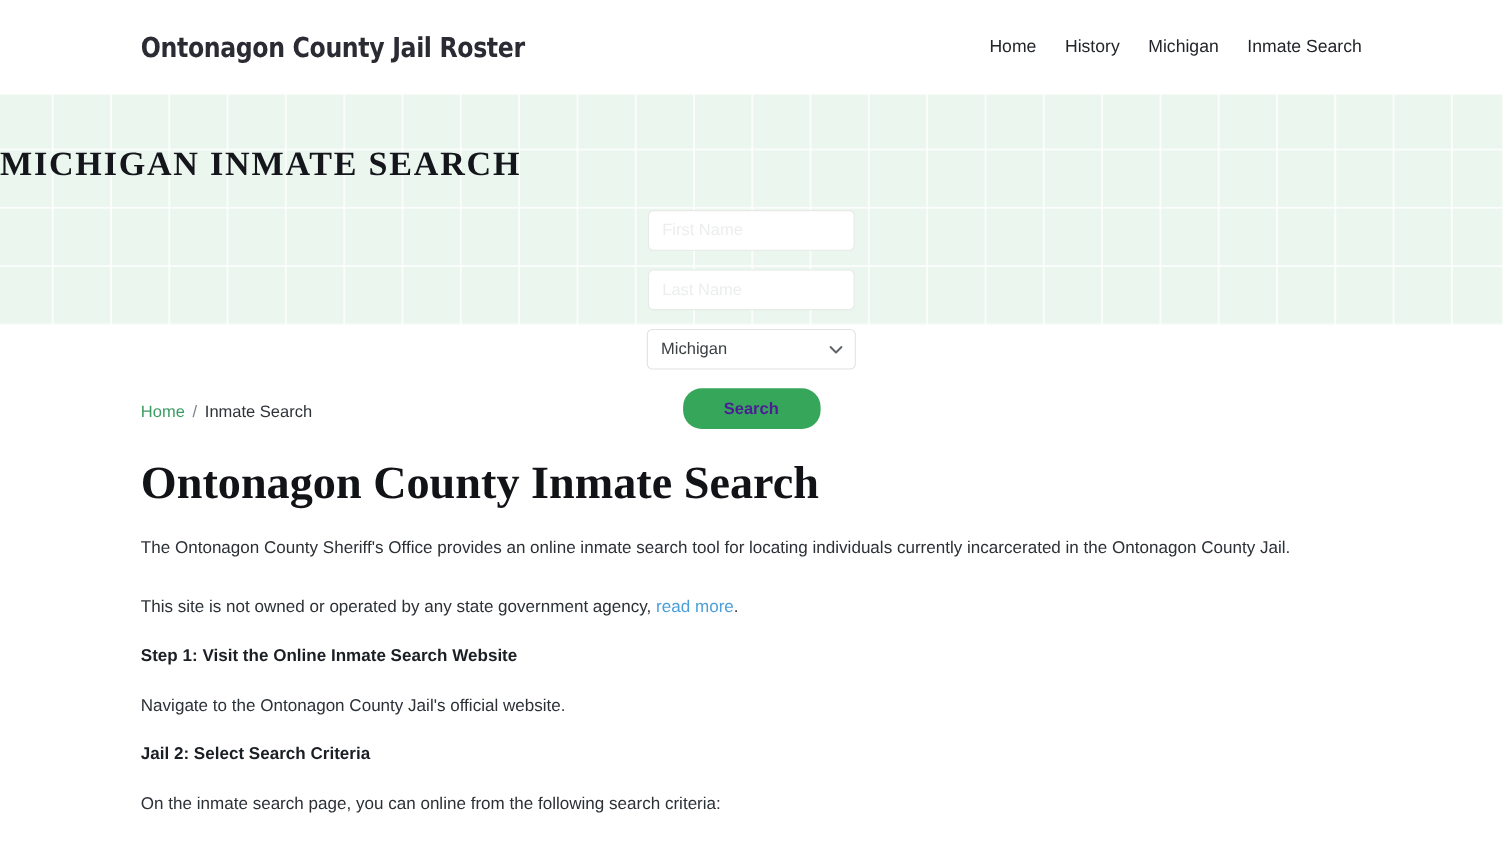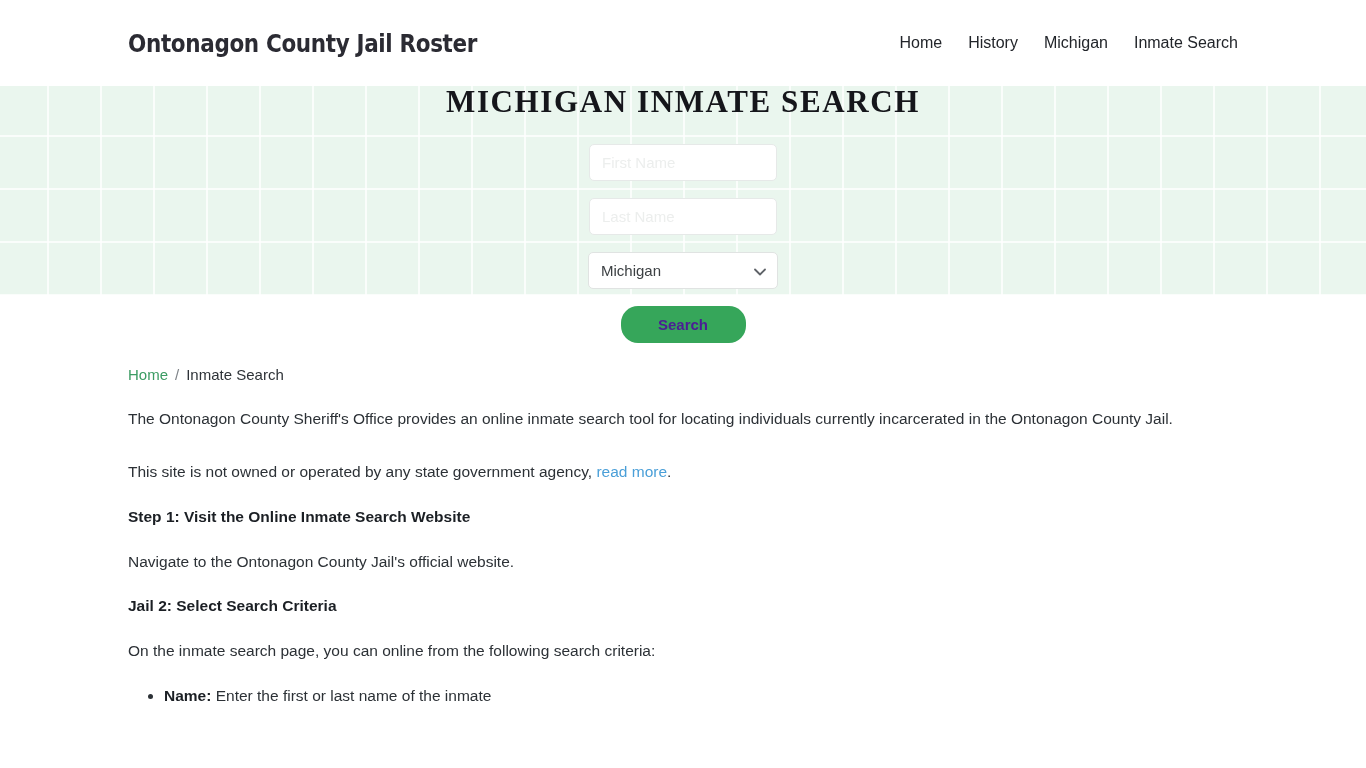--- a/index.html
+++ b/index.html
@@ -50,22 +50,22 @@
   .hero {
     height: 209px;
     background-color: #eaf6ee;
     background-image:
       linear-gradient(to right, rgba(255,255,255,0.75) 2px, transparent 2px),
       linear-gradient(to bottom, rgba(255,255,255,0.75) 2px, transparent 2px);
     background-size: 53px 53px;
     background-position: -6px -4px;
     display: flex;
     flex-direction: column;
-    align-items: center;
     justify-content: flex-start;
+    padding-top: 47px;
   }
   .hero-title {
     font-family: "Liberation Serif", "DejaVu Serif", serif;
     font-weight: bold;
     font-size: 31px;
     letter-spacing: 1.6px;
     color: #15161b;
     margin: 0;
     text-transform: uppercase;
     line-height: 1;
@@ -210,20 +210,21 @@
 </section>
 
 <main class="content">
 
   <div class="breadcrumb">
     <a href="#">Home</a>
     <span class="sep">/</span>
     <span>Inmate Search</span>
   </div>
 
+  <h2 class="page-title">Ontonagon County Inmate Search</h2>
 
   <p class="body-text tight">The Ontonagon County Sheriff's Office provides an online inmate search tool for locating individuals currently incarcerated in the Ontonagon County Jail.</p>
 
   <p class="body-text">
     <span>This site is not owned or operated by any state government agency,</span>
     <a href="#">read more</a><span>.</span>
   </p>
 
   <p class="step-head">Step 1: Visit the Online Inmate Search Website</p>
 

